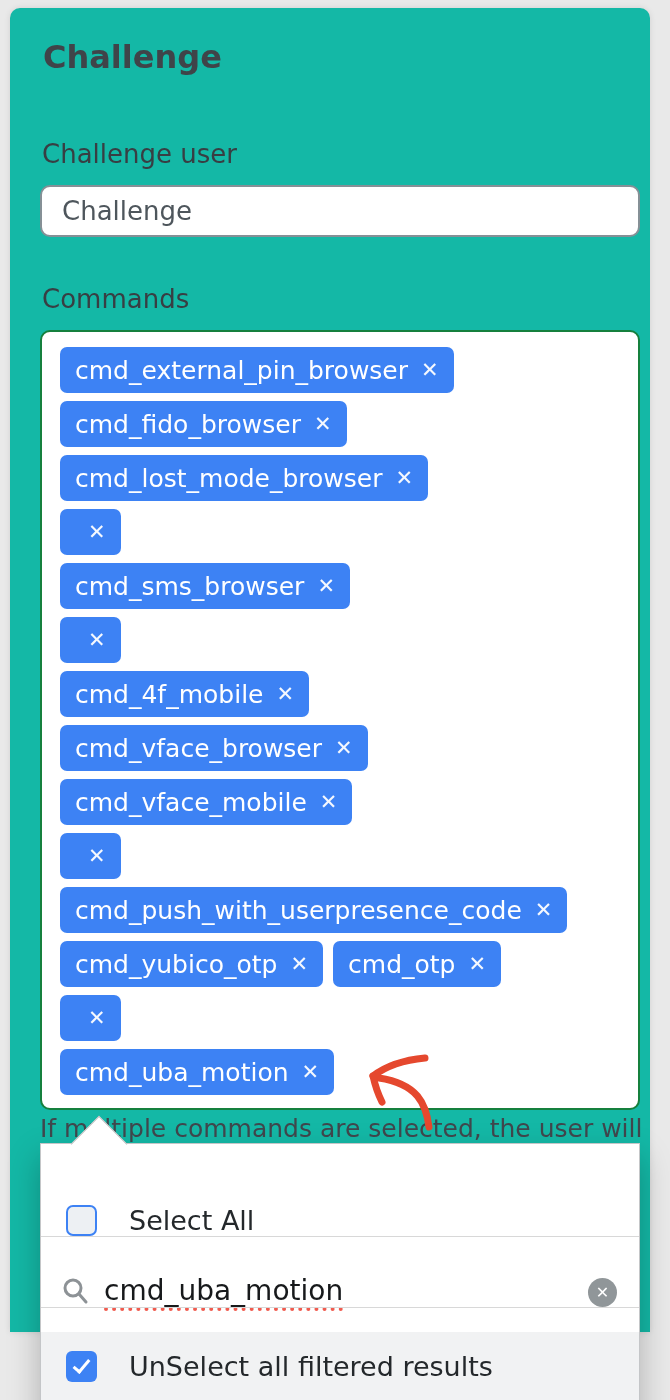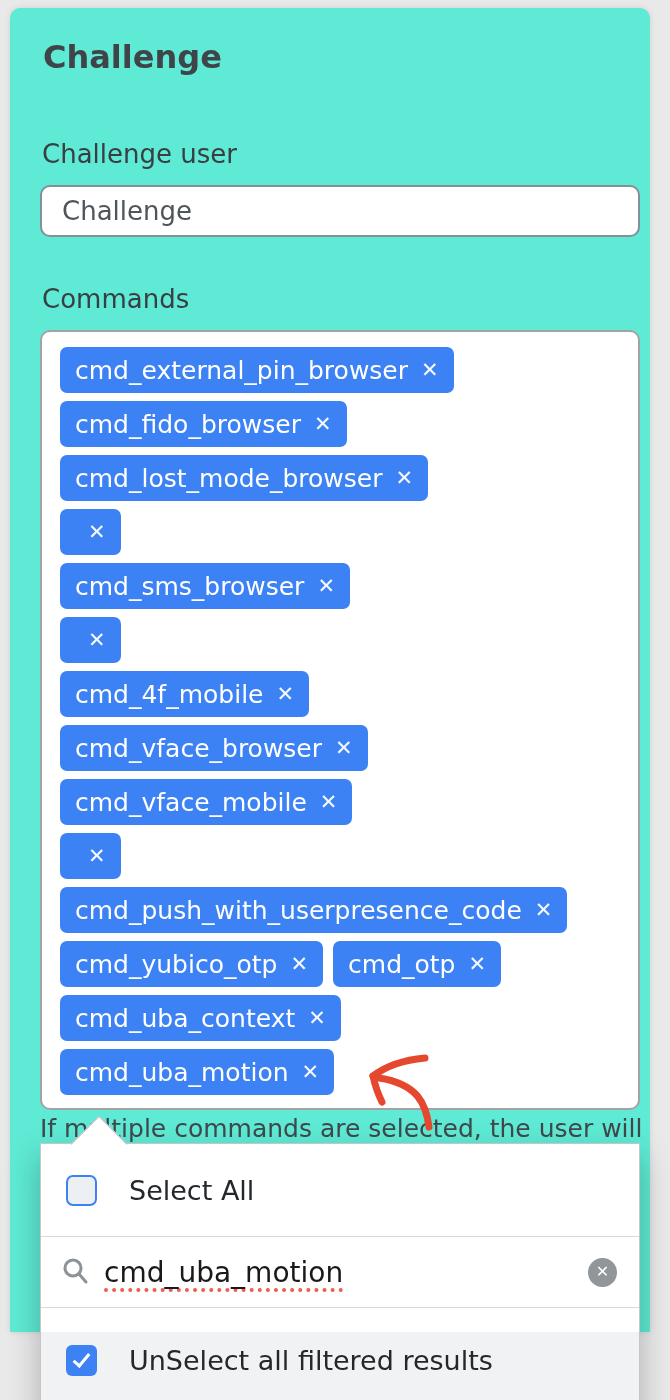--- a/index.html
+++ b/index.html
@@ -5,21 +5,21 @@
   * { margin:0; padding:0; box-sizing:border-box; }
   html,body { width:670px; height:1400px; overflow:hidden; }
   body {
     position:relative;
     background:#e9e9e9;
     font-family:"DejaVu Sans","Liberation Sans",sans-serif;
     color:#3a4147;
   }
   .card {
     position:absolute; left:10px; top:8px; width:640px; height:1324px;
-    background:#5eead4; border-radius:10px 10px 0 0;
+    background:#14b8a6; border-radius:10px 10px 0 0;
     box-shadow:0 0 6px rgba(0,0,0,0.10);
     z-index:1;
   }
   .page-title {
     position:absolute; left:33px; top:30px;
     font-size:32px; font-weight:700; color:#3f4449;
   }
   .field-label { position:absolute; left:32px; font-size:26px; color:#383e43; }
   .lbl-name { top:131px; }
   .lbl-commands { top:276px; }
@@ -27,21 +27,21 @@
     position:absolute; left:30px; top:177px; width:600px; height:52px;
     border:2px solid #859096; border-radius:10px; background:#fff;
   }
   .text-input input {
     width:100%; height:100%; border:none; outline:none; background:transparent;
     padding:0 20px; font-size:26px; color:#4e565c;
     font-family:"DejaVu Sans","Liberation Sans",sans-serif;
   }
   .commands-box {
     position:absolute; left:30px; top:322px; width:600px; height:780px;
-    border:2px solid #a3a3a3; border-radius:10px; background:#fff;
+    border:2px solid #15803d; border-radius:10px; background:#fff;
     padding:15px 14px 0 18px; overflow:hidden;
   }
   .tag-row { display:flex; gap:10px; margin-bottom:8px; }
   .tag {
     display:inline-flex; align-items:center; height:46px;
     background:#3d82f4; color:#fff; border-radius:7px;
     padding:0 15px; font-size:25px; white-space:nowrap;
   }
   .tag-remove { margin-left:13px; font-size:21px; opacity:0.95; line-height:1; }
   .helper {
@@ -54,21 +54,21 @@
     background:#ffffff; border:1px solid #c4c6c8;
     box-shadow:0 14px 30px rgba(0,0,0,0.25);
     z-index:5;
   }
   .caret {
     position:absolute; top:-20px; left:38px; width:40px; height:40px;
     background:#ffffff; transform:rotate(45deg);
     border-top:1px solid #b9bcbe; border-left:1px solid #b9bcbe;
     z-index:0;
   }
-  .p-row { position:relative; display:flex; align-items:center; z-index:2; }
+  .p-row { position:relative; display:flex; align-items:flex-end; z-index:2; }
   .row-selectall { height:92px; padding-left:25px; }
   .divider { border-top:1px solid #d8d8d8; position:relative; z-index:2; }
   .row-search { height:70px; padding:0 22px 0 20px; }
   .gray-section {
     margin-top:24px; height:94px; background:#f1f2f3;
     position:relative; z-index:2; padding-top:6px;
   }
   .row-unselect { height:44px; padding-left:25px; }
   .cb {
     width:31px; height:31px; flex:0 0 31px;
@@ -174,21 +174,20 @@
           <span>cmd_yubico_otp</span>
           <span class="tag-remove">✕</span>
         </span>
         <span class="tag">
           <span>cmd_otp</span>
           <span class="tag-remove">✕</span>
         </span>
       </div>
       <div class="tag-row">
         <span class="tag">
-          <span>cmd_uba_context</span>
           <span class="tag-remove">✕</span>
         </span>
       </div>
       <div class="tag-row">
         <span class="tag">
           <span>cmd_uba_motion</span>
           <span class="tag-remove">✕</span>
         </span>
       </div>
     </div>

